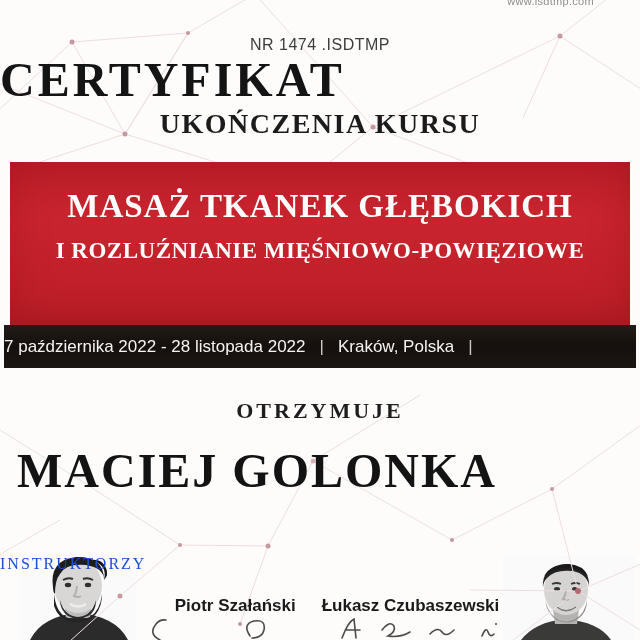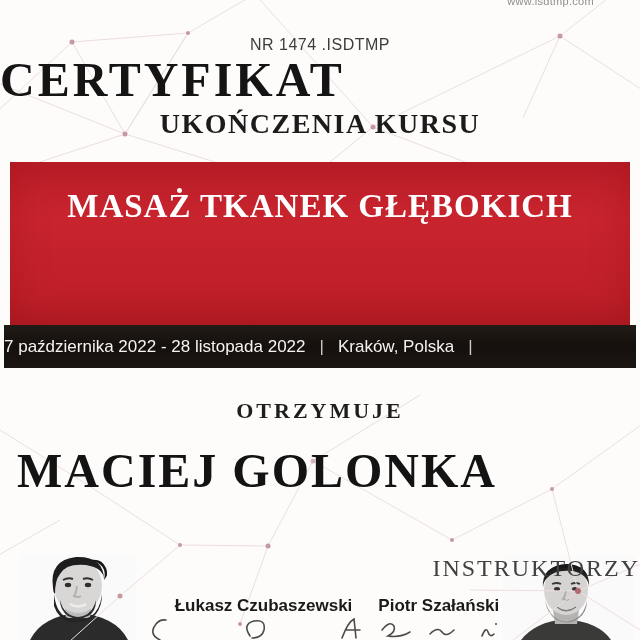--- a/index.html
+++ b/index.html
@@ -71,23 +71,23 @@
     font-size:22px;color:#1e1e1e;letter-spacing:3px;
   }
 
   .recipient-name{
     position:absolute;top:443px;left:17px;right:0;
     font-family:"Liberation Serif", serif;font-weight:bold;
     font-size:48px;color:#131313;letter-spacing:2px;
   }
 
   .instructors-label{
-    position:absolute;top:555px;left:0;right:0;text-align:right;
+    position:absolute;top:555px;left:0;right:0;text-align:left;
     font-family:"Liberation Serif", serif;
-    font-size:24px;color:#404040;letter-spacing:2px;
+    font-size:16px;color:#1d4ed8;letter-spacing:2px;
   }
 
   .instructor-names{
     position:absolute;top:596px;left:0;right:0;
     display:flex;justify-content:center;gap:26px;
     padding-left:34px;
     font-weight:bold;font-size:17px;color:#1a1a1a;
   }
 
   .photo{position:absolute;z-index:1;}
@@ -189,38 +189,39 @@
     <div class="website-url">www.isdtmp.com</div>
 
     <div class="cert-number">NR 1474 .ISDTMP</div>
 
     <h1 class="cert-title">CERTYFIKAT</h1>
 
     <h2 class="cert-subtitle">UKOŃCZENIA KURSU</h2>
 
     <div class="red-banner">
       <div class="line1">MASAŻ TKANEK GŁĘBOKICH</div>
+      <div class="line2">I ROZLUŹNIANIE MIĘŚNIOWO-POWIĘZIOWE</div>
     </div>
 
     <div class="black-bar">
       <span>7 października 2022 - 28 listopada 2022</span>
       <span class="sep">|</span>
       <span>Kraków, Polska</span>
       <span class="sep">|</span>
     </div>
 
     <div class="receives-label">OTRZYMUJE</div>
 
     <div class="recipient-name">MACIEJ GOLONKA</div>
 
     <div class="instructors-label">INSTRUKTORZY</div>
 
     <div class="instructor-names">
+      <span>Piotr Szałański</span>
       <span>Łukasz Czubaszewski</span>
-      <span>Piotr Szałański</span>
     </div>
 
     <svg class="signatures" width="400" height="26" viewBox="0 0 400 26">
       <g stroke="#4a4a4a" stroke-width="1.6" fill="none" stroke-linecap="round">
         <path d="M30,24 Q18,18 26,8 Q30,3 36,4"></path>
         <path d="M120,20 Q112,8 124,5 Q136,3 134,14 Q132,22 122,22"></path>
         <path d="M212,22 Q218,6 224,3 L226,22 M216,14 L230,14"></path>
         <path d="M252,14 Q260,4 264,10 Q266,16 258,20 Q270,22 280,16"></path>
         <path d="M300,18 Q308,10 312,16 Q316,22 324,14"></path>
         <path d="M352,20 Q356,10 358,16 Q360,22 364,18"></path>

